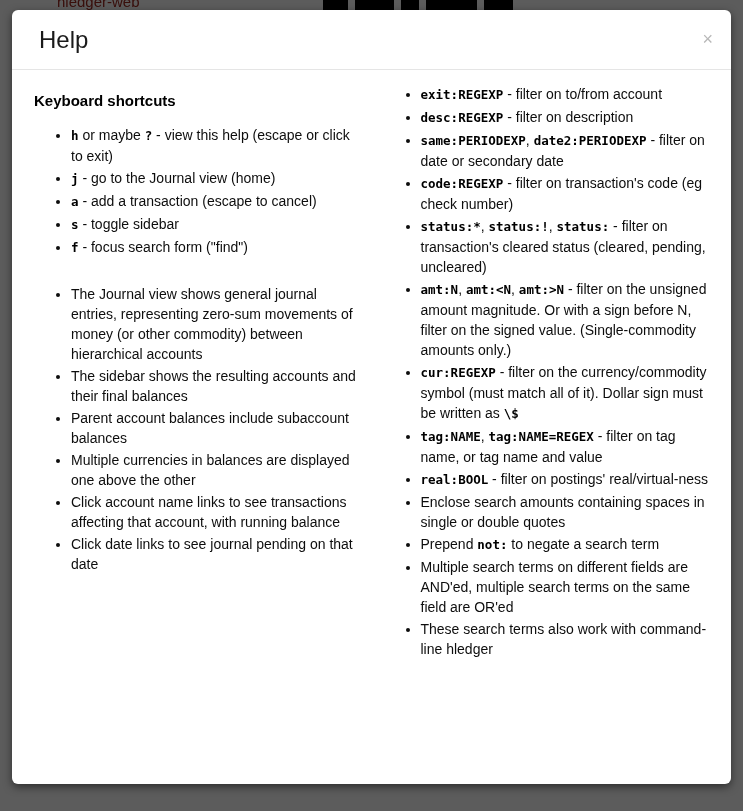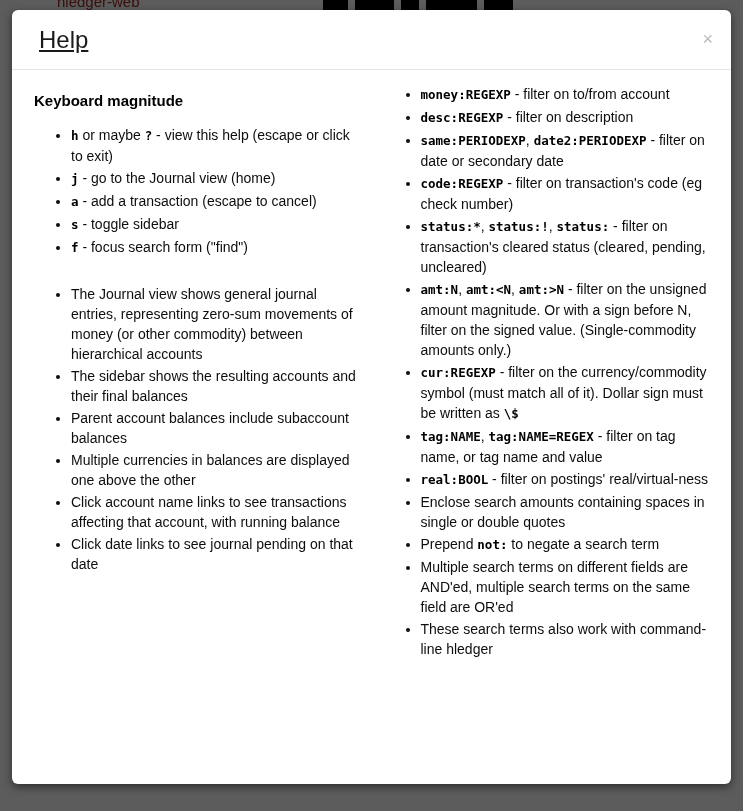--- a/index.html
+++ b/index.html
@@ -44,21 +44,21 @@
     box-shadow: 0 3px 9px rgba(0,0,0,0.5);
     display: flex; flex-direction: column;
   }
   .modal-header {
     position: relative;
     padding: 16px 15px 14px 27px;
     border-bottom: 1px solid #e5e5e5;
     flex: 0 0 auto;
   }
   .modal-title {
-    font-size: 24px; font-weight: 500; color: #1a1a1a; line-height: 1.2; text-decoration: underline;
+    font-size: 24px; font-weight: 500; color: #1a1a1a; line-height: 1.2;
   }
   .close-btn {
     position: absolute; top: 20px; right: 18px;
     background: none; border: none; cursor: pointer;
     font-size: 18px; line-height: 1; color: #b8b8b8;
     font-family: "Liberation Sans", sans-serif;
   }
   .modal-body {
     flex: 1 1 auto; overflow: hidden;
     padding: 14px 10px 10px 10px;
@@ -100,40 +100,40 @@
 
 <div class="backdrop"></div>
 
 <div class="modal">
   <div class="modal-header">
     <button class="close-btn">×</button>
     <h2 class="modal-title">Help</h2>
   </div>
   <div class="modal-body">
     <div class="col">
-      <h4 class="section-title">Keyboard magnitude</h4>
+      <h4 class="section-title">Keyboard shortcuts</h4>
       <ul class="help-list">
           <li><code>h</code> or maybe <code>?</code> - view this help (escape or click to exit)</li>
           <li><code>j</code> - go to the Journal view (home)</li>
           <li><code>a</code> - add a transaction (escape to cancel)</li>
           <li><code>s</code> - toggle sidebar</li>
           <li><code>f</code> - focus search form ("find")</li>
         </ul>
       <ul class="help-list">
           <li>The Journal view shows general journal entries, representing zero-sum movements of money (or other commodity) between hierarchical accounts</li>
           <li>The sidebar shows the resulting accounts and their final balances</li>
           <li>Parent account balances include subaccount balances</li>
           <li>Multiple currencies in balances are displayed one above the other</li>
           <li>Click account name links to see transactions affecting that account, with running balance</li>
           <li>Click date links to see journal pending on that date</li>
         </ul>
     </div>
     <div class="col">
       <ul class="help-list">
-          <li><code>money:REGEXP</code> - filter on to/from account</li>
+          <li><code>exit:REGEXP</code> - filter on to/from account</li>
           <li><code>desc:REGEXP</code> - filter on description</li>
           <li><code>same:PERIODEXP</code>, <code>date2:PERIODEXP</code> - filter on date or secondary date</li>
           <li><code>code:REGEXP</code> - filter on transaction's code (eg check number)</li>
           <li><code>status:*</code>, <code>status:!</code>, <code>status:</code> - filter on transaction's cleared status (cleared, pending, uncleared)</li>
           <li><code>amt:N</code>, <code>amt:&lt;N</code>, <code>amt:&gt;N</code> - filter on the unsigned amount magnitude. Or with a sign before N, filter on the signed value. (Single-commodity amounts only.)</li>
           <li><code>cur:REGEXP</code> - filter on the currency/commodity symbol (must match all of it). Dollar sign must be written as <code>\$</code></li>
           <li><code>tag:NAME</code>, <code>tag:NAME=REGEX</code> - filter on tag name, or tag name and value</li>
           <li><code>real:BOOL</code> - filter on postings' real/virtual-ness</li>
           <li>Enclose search amounts containing spaces in single or double quotes</li>
           <li>Prepend <code>not:</code> to negate a search term</li>

